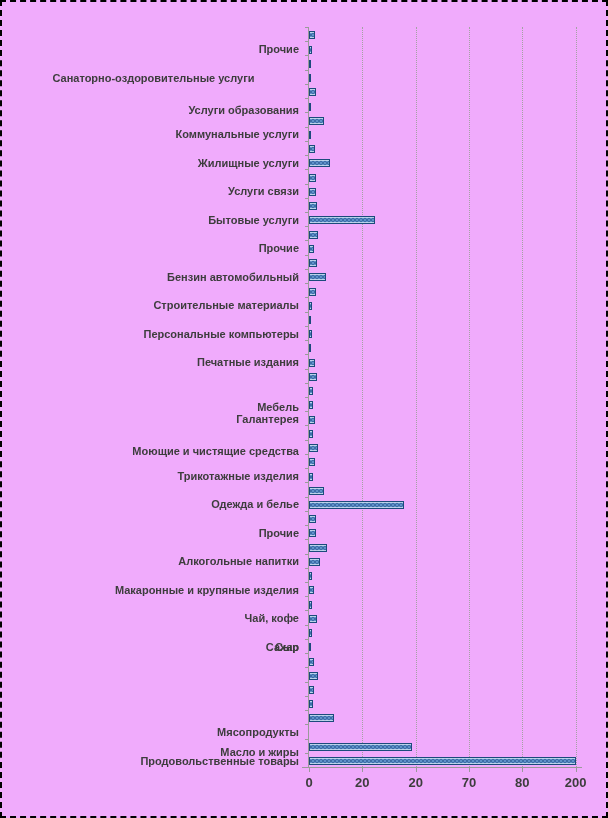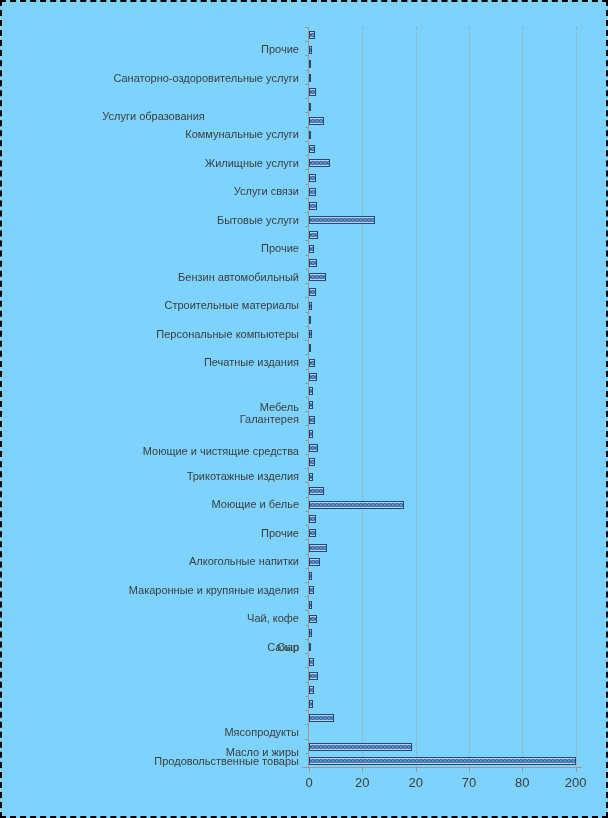--- a/index.html
+++ b/index.html
@@ -1,22 +1,23 @@
 <!DOCTYPE html>
 <html><head>
 <meta charset="utf-8">
 <style>
   html,body{margin:0;padding:0;background:#fff;}
   .figure{
     position:relative;
     width:604px;height:814px;
     border:2px dashed #000;
-    background:#7dd3fc;
+    background:#f0abfc;
     font-family:"Liberation Sans", sans-serif;
     overflow:hidden;
+    font-weight:bold;
   }
   .plot-area{
     position:absolute;left:307px;top:25px;width:267px;height:740px;
   }
   .gridline{
     position:absolute;top:0;bottom:0;width:0;
     border-left:1px dotted #a3a3a3;
   }
   .y-axis-line{
     position:absolute;left:306px;top:25px;width:1px;height:741px;
@@ -111,36 +112,36 @@
       <div class="bar" style="top: 673.215px; width: 3.73338px;"></div>
       <div class="bar" style="top: 687.477px; width: 25.3336px;"></div>
       <div class="bar" style="top: 715.938px; width: 103.468px;"></div>
       <div class="bar" style="top: 730.138px; width: 266.67px;"></div>
     </div>
   <div class="y-axis-ticks"></div>
   <div class="y-axis-line"></div>
   <div class="x-axis-line"></div>
   <div id="cat-labels">
       <div class="category-label" style="top: 40.1px;">Прочие</div>
-      <div class="category-label" style="top: 68.5615px;">Санаторно-оздоровительные услуги</div>
-      <div class="category-label" style="top: 107px; text-align: center;">Услуги образования</div>
+      <div class="category-label" style="top: 68.5615px; text-align: center;">Санаторно-оздоровительные услуги</div>
+      <div class="category-label" style="top: 101px;">Услуги образования</div>
       <div class="category-label" style="top: 125.485px;">Коммунальные услуги</div>
       <div class="category-label" style="top: 153.946px;">Жилищные услуги</div>
       <div class="category-label" style="top: 182.408px;">Услуги связи</div>
       <div class="category-label" style="top: 210.869px;">Бытовые услуги</div>
       <div class="category-label" style="top: 239.331px;">Прочие</div>
       <div class="category-label" style="top: 267.792px;">Бензин автомобильный</div>
       <div class="category-label" style="top: 296.254px;">Строительные материалы</div>
       <div class="category-label" style="top: 324.715px;">Персональные компьютеры</div>
       <div class="category-label" style="top: 353.177px;">Печатные издания</div>
       <div class="category-label" style="top: 381.638px; margin-top: 16px;">Мебель</div>
       <div class="category-label" style="top: 410.1px;">Галантерея</div>
       <div class="category-label" style="top: 442px;">Моющие и чистящие средства</div>
       <div class="category-label" style="top: 467.023px;">Трикотажные изделия</div>
-      <div class="category-label" style="top: 495.485px;">Моющие и белье</div>
+      <div class="category-label" style="top: 495.485px;">Одежда и белье</div>
       <div class="category-label" style="top: 523.946px;">Прочие</div>
       <div class="category-label" style="top: 552.408px;">Алкогольные напитки</div>
       <div class="category-label" style="top: 580.869px;">Макаронные и крупяные изделия</div>
       <div class="category-label" style="top: 609.331px;">Чай, кофе</div>
       <div class="category-label" style="top: 637.792px;">Сахар</div>
       <div class="category-label" style="top: 638px;">Сыр</div>
       <div class="category-label" style="top: 694.715px; margin-top: 48px;">Масло и жиры</div>
       <div class="category-label" style="top: 723.177px;">Мясопродукты</div>
       <div class="category-label" style="top: 751.638px;">Продовольственные товары</div>
     </div>

